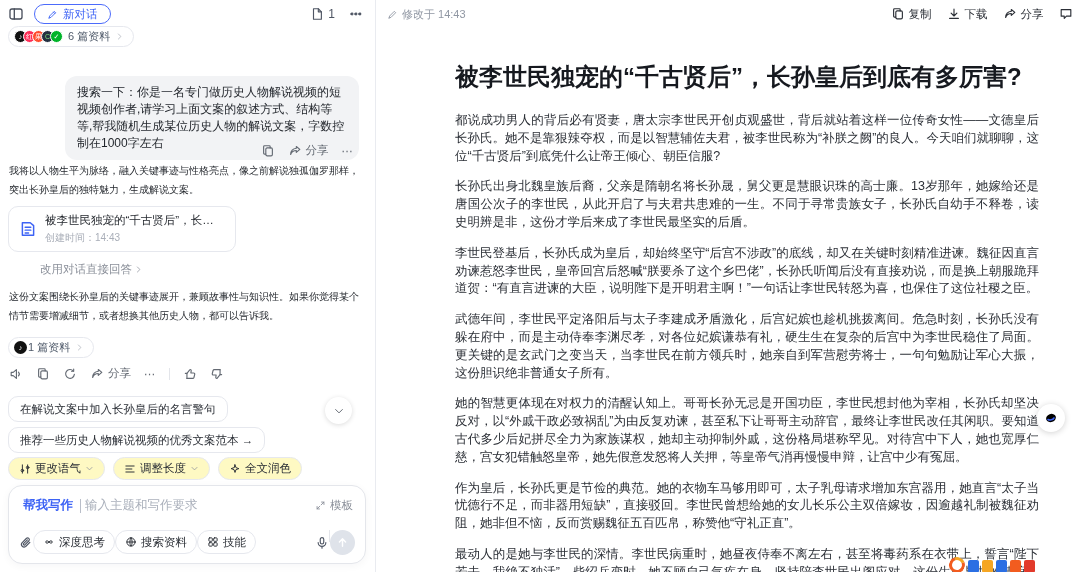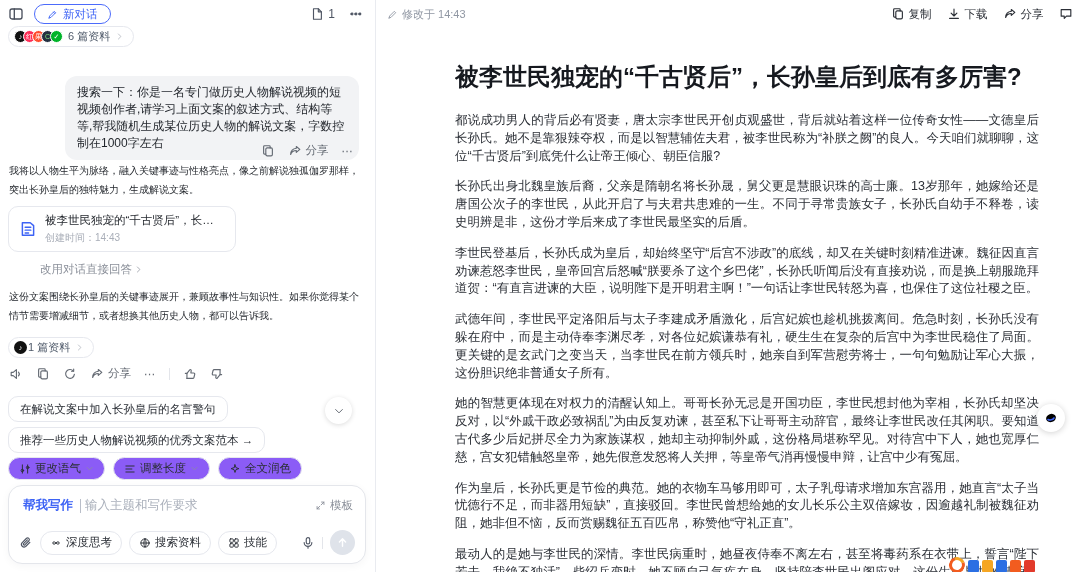--- a/index.html
+++ b/index.html
@@ -62,31 +62,31 @@
     border:1px solid #e6e8ee; border-radius:10px; background:#fff; font-size:11.5px; color:#2b2f36; cursor:pointer;
     white-space:nowrap; max-width:330px; overflow:hidden; }
   #sugg1 { top:396px; }
   #sugg2 { top:427px; }
   .collapse-btn { position:absolute; top:397px; left:325px; width:27px; height:27px; border-radius:50%;
     background:#fff; box-shadow:0 1px 5px rgba(0,0,0,.14); display:flex; align-items:center;
     justify-content:center; color:#646a73; cursor:pointer; z-index:3; }
 
   .tools-row { position:absolute; top:457px; left:8px; display:flex; gap:8px; }
   .tool-chip { height:23px; display:flex; align-items:center; gap:4px; padding:0 10px;
-    border:1px solid #e6e8ee; border-radius:12px; font-size:11.5px; color:#2b2f36; background:#8b5cf6; cursor:pointer; }
+    border:1px solid #e6e8ee; border-radius:12px; font-size:11.5px; color:#2b2f36; background:#fef9c3; cursor:pointer; }
   .tool-chip .ic { width:12px; height:12px; }
 
   .composer { position:absolute; left:8px; top:485px; width:358px; height:79px;
     border:1px solid #e4e6eb; border-radius:14px; background:#fff; box-shadow:0 2px 8px rgba(31,35,41,.04); }
   .composer-top { display:flex; align-items:center; padding:11px 12px 0 14px; font-size:12.5px; }
   .composer-prefix { color:#3d63f5; font-weight:bold; }
   .caret { width:1px; height:14px; background:#b9bec9; margin:0 4px 0 7px; }
   .composer-ph { color:#aab0bb; }
   .template-btn { margin-left:auto; display:flex; align-items:center; gap:4px; color:#8a8f99; font-size:11.5px; cursor:pointer; }
-  .composer-bottom { position:absolute; left:10px; right:10px; bottom:8px; display:flex; align-items:center; gap:7px; }
+  .composer-bottom { position:absolute; left:10px; right:10px; bottom:8px; display:flex; }
   .cb-chip { height:24px; display:flex; align-items:center; gap:4px; padding:0 9px;
     border:1px solid #e6e8ee; border-radius:13px; font-size:11.5px; color:#2b2f36; background:#fff; cursor:pointer; }
   .cb-chip .ic { width:12px; height:12px; }
   .icon-btn { color:#4e5563; cursor:pointer; display:flex; align-items:center; }
   .send-btn { width:25px; height:25px; border-radius:50%; background:#dfe3ea; color:#fff;
     display:flex; align-items:center; justify-content:center; cursor:pointer; }
   .send-btn .ic { width:13px; height:13px; }
   .send-btn path { stroke-width:1.8; }
 
   

